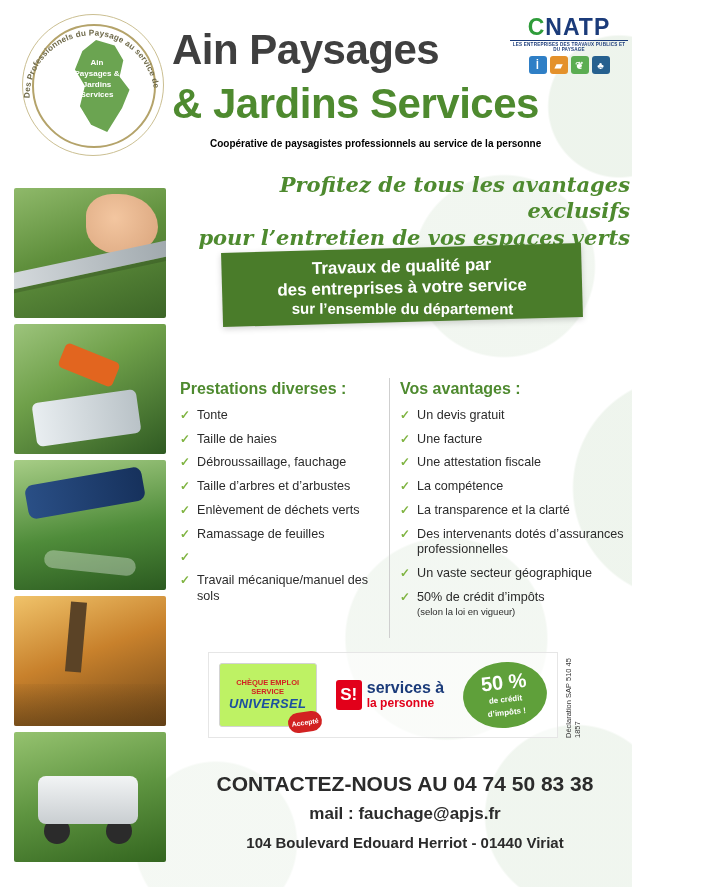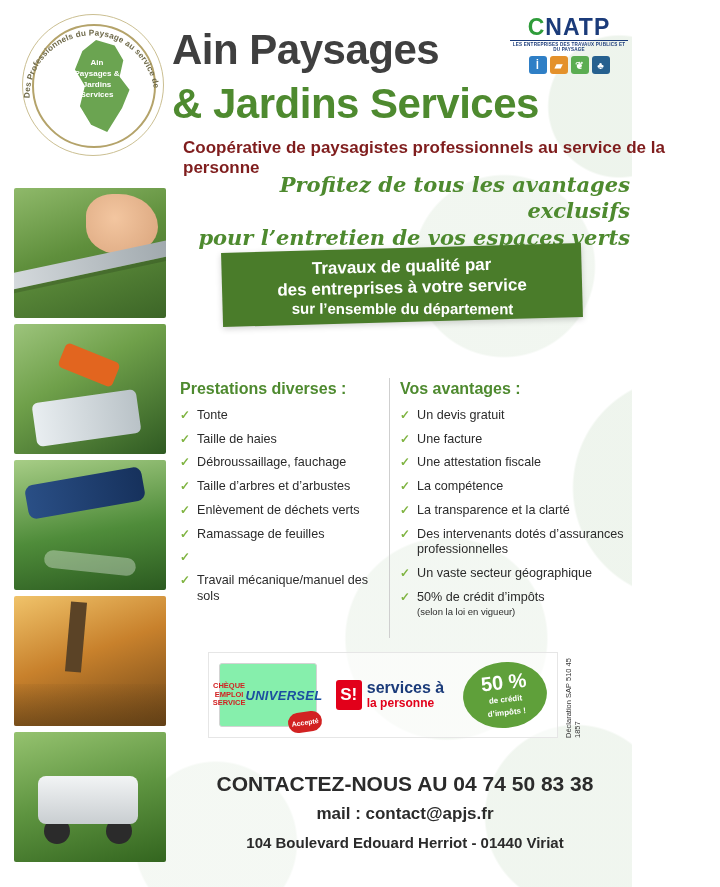--- a/index.html
+++ b/index.html
@@ -152,22 +152,22 @@
   
   .title1{
     position:absolute;left:172px;top:26px;font-size:42px;font-weight:bold;
     color:#3f3f3f;letter-spacing:-.5px;z-index:4;
   }
   .title2{
     position:absolute;left:172px;top:80px;font-size:42px;font-weight:bold;
     color:#4e8a2f;letter-spacing:-.5px;z-index:4;
   }
   .subtitle{
-    position:absolute;left:183px;top:138px;font-size:17px;font-weight:bold;
-    color:#7f1d1d;z-index:4;
+    position:absolute;left:210px;top:138px;font-size:10px;font-weight:bold;
+    color:#000000;z-index:4;
   }
   .slogan{
     position:absolute;left:180px;top:172px;width:450px;text-align:right;z-index:4;
     font-family:"DejaVu Serif", serif;font-style:italic;font-weight:bold;
     color:#4e8a2f;font-size:21px;line-height:1.25;
   }
 
   
   .banner{
     position:absolute;left:222px;top:248px;width:360px;height:74px;z-index:4;
@@ -204,22 +204,22 @@
   }
   .sub-note{font-size:9.5px;color:#2b2b2b;display:block;}
 
   
   .logoband{
     position:absolute;left:208px;top:652px;width:348px;height:84px;
     background:rgba(255,255,255,.55);border:1px solid #e6e6e6;z-index:4;
     display:flex;align-items:center;justify-content:space-around;
   }
   .cesu{
-    width:96px;height:62px;background:#86efac;border:1px solid #d3d3d3;
-    border-radius:3px;position:relative;display:flex;flex-direction:row;
+    width:96px;height:62px;background:#bef264;border:1px solid #d3d3d3;
+    border-radius:3px;position:relative;display:flex;flex-direction:column;
     align-items:center;justify-content:center;
   }
   .cesu-t1{font-size:7.5px;font-weight:bold;color:#d22222;line-height:1.15;text-align:center;}
   .cesu-t2{font-size:13px;font-weight:bold;color:#1b4fa0;letter-spacing:.3px;font-style:italic;}
   .cesu-badge{
     position:absolute;right:-6px;bottom:-6px;width:34px;height:20px;
     background:#d22222;color:#fff;font-size:7px;font-weight:bold;
     border-radius:10px;display:flex;align-items:center;justify-content:center;
     transform:rotate(-8deg);
   }
@@ -416,16 +416,16 @@
     <div class="credit">
       <div class="credit-big">50 %</div>
       <div class="credit-small">de crédit</div>
       <div class="credit-small">d’impôts !</div>
     </div>
   </div>
   <div class="declaration">Déclaration SAP 510 45 1857</div>
 
   <div class="contact">
     <div class="contact-1">CONTACTEZ-NOUS AU 04 74 50 83 38</div>
-    <div class="contact-2">mail : contact@apjs.fr</div>
+    <div class="contact-2">mail : fauchage@apjs.fr</div>
     <div class="contact-3">104 Boulevard Edouard Herriot - 01440 Viriat</div>
   </div>
 </div>
 
 </body></html>

